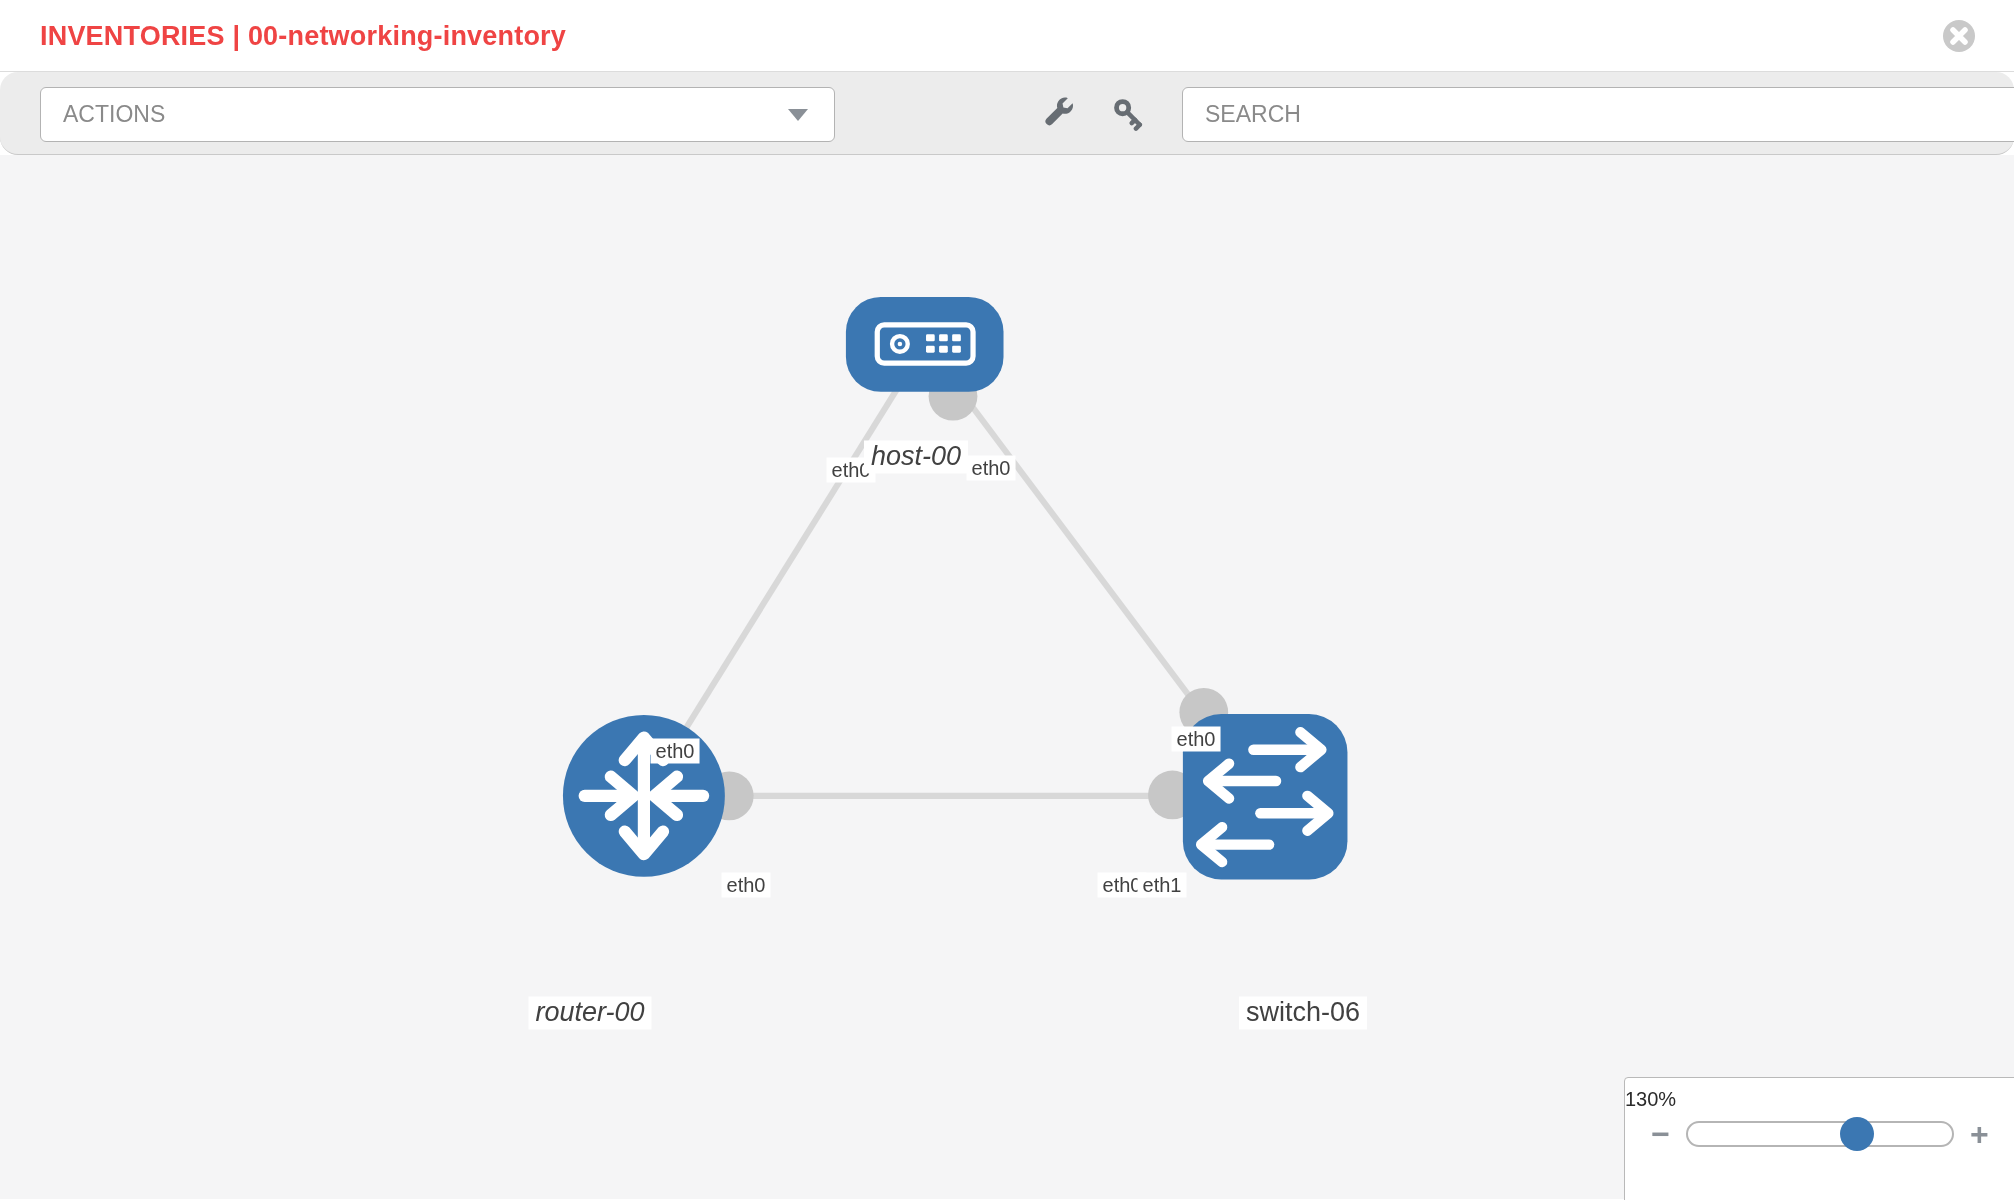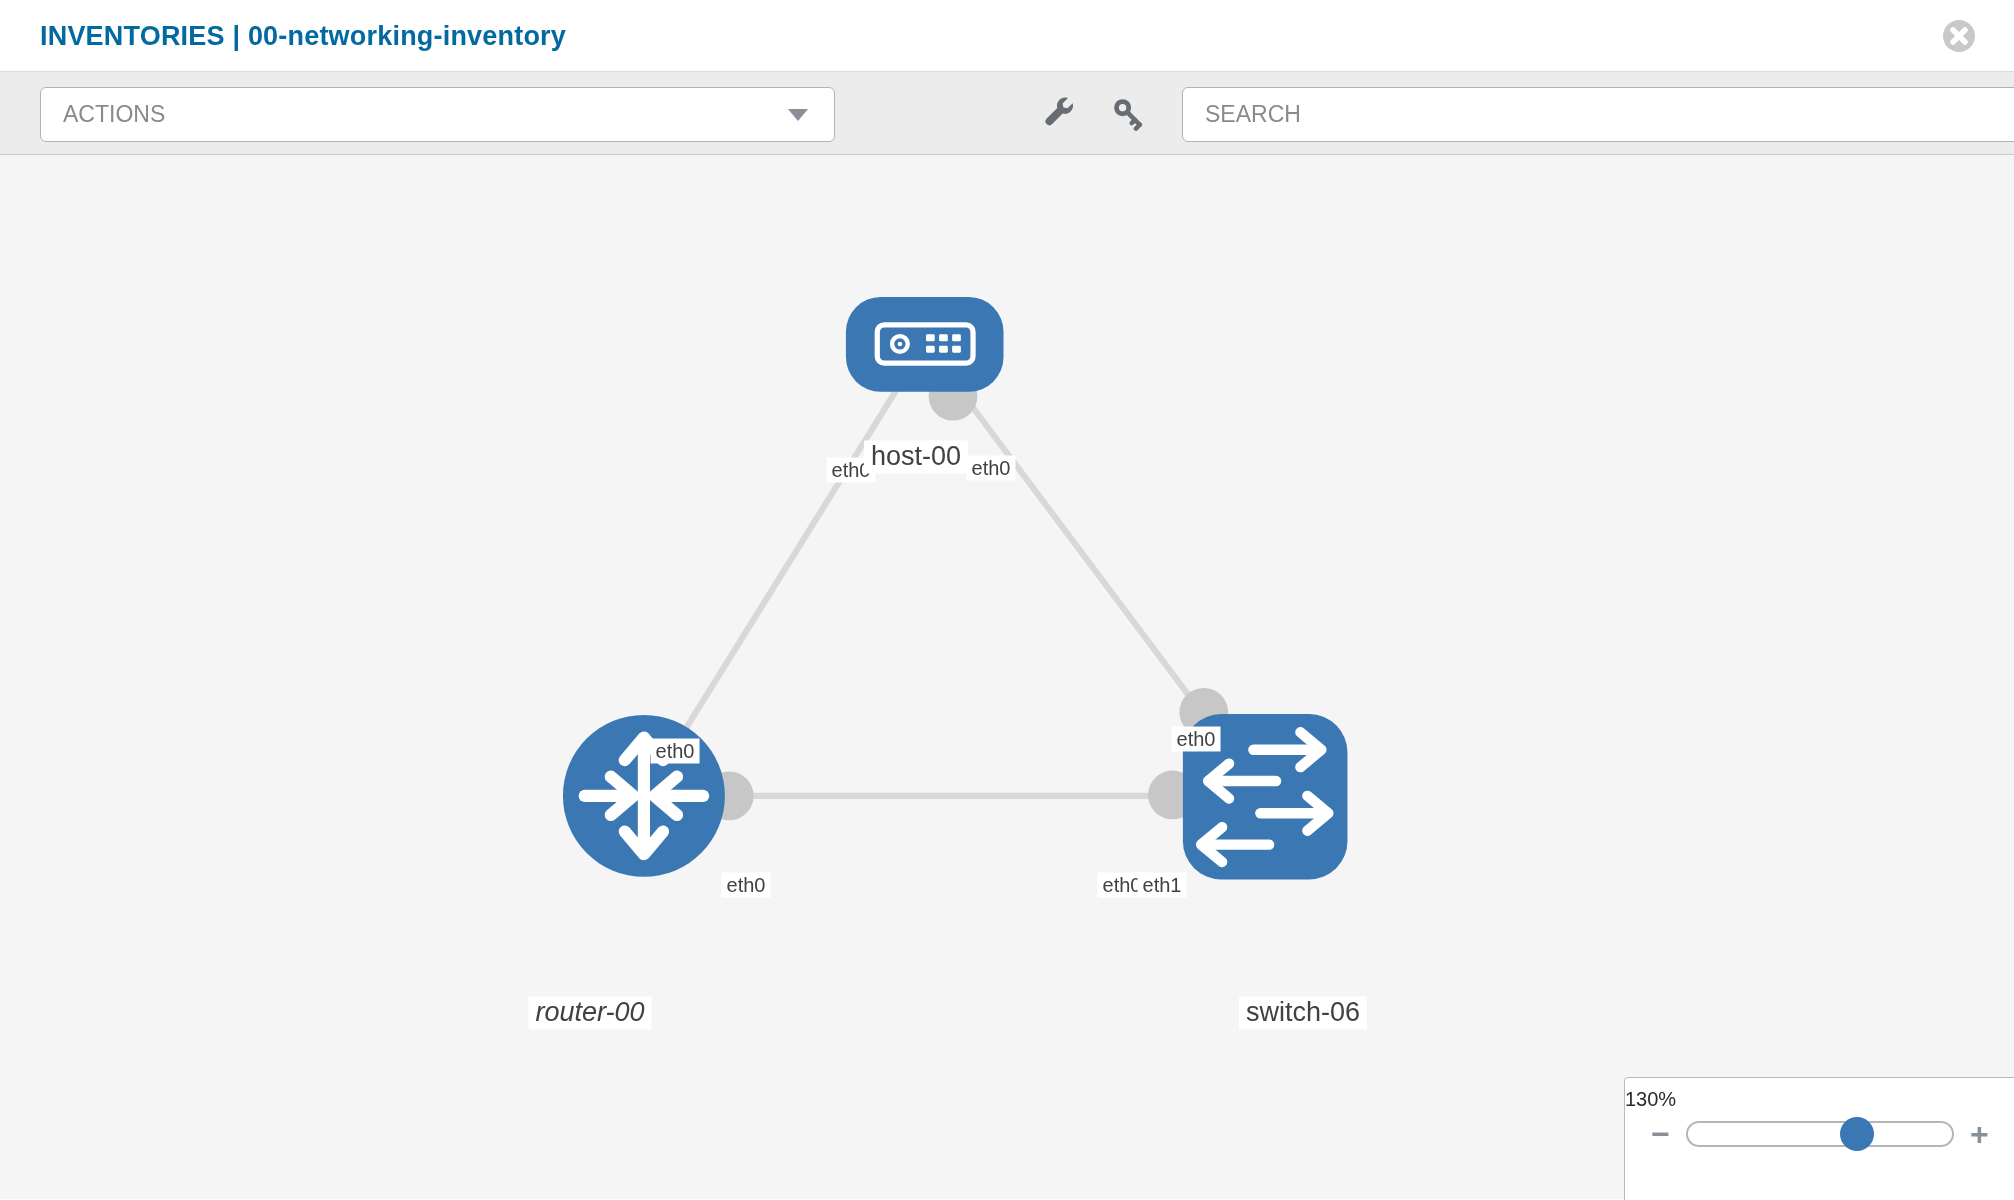--- a/index.html
+++ b/index.html
@@ -2,25 +2,25 @@
 <html><head>
 <meta charset="utf-8">
 <style>
   * { box-sizing: border-box; margin: 0; padding: 0; }
   html, body { width: 2014px; height: 1200px; overflow: hidden; background: #fff;
     font-family: "Liberation Sans", "DejaVu Sans", sans-serif; }
 
   
   .header { position: relative; height: 72px; background: #fff; border-bottom: 1px solid #dcdcdc; }
   .header h1 { position: absolute; left: 40px; top: 0; line-height: 72px;
-    font-size: 27px; font-weight: bold; color: #0369a1; letter-spacing: .2px; }
+    font-size: 27px; font-weight: bold; color: #ef4444; letter-spacing: .2px; }
   .close-btn { position: absolute; right: 38px; top: 19px; width: 34px; height: 34px; cursor: pointer; }
 
   
-  .toolbar { position: relative; height: 83px; background: #ececec; border-bottom: 1px solid #c9c9c9; }
+  .toolbar { position: relative; height: 83px; background: #ececec; border-bottom: 1px solid #c9c9c9; border-radius: 18px; }
   .select { position: absolute; top: 15px; height: 55px; background: #fff;
     border: 1px solid #b3b3b3; border-radius: 6px; display: flex; align-items: center;
     padding: 0 26px 0 22px; color: #8a8a8a; font-size: 23px; cursor: pointer; }
   .select .lbl { flex: 1; }
   .caret { width: 0; height: 0; border-left: 10px solid transparent;
     border-right: 10px solid transparent; border-top: 12px solid #8a9097; margin-left: 14px; }
   .actions-box { left: 40px; width: 795px; }
   .search-box { left: 1182px; width: 941px; }
   .tool-icons { position: absolute; left: 1042px; top: 0; height: 83px;
     display: flex; align-items: center; gap: 36px; }
@@ -141,21 +141,21 @@
           <path d="M1262 854 L1238 874 L1262 894"></path>
         <path d="M1298 911 L1370 911"></path>
           <path d="M1352 891 L1376 911 L1352 931"></path>
         <path d="M1308 947 L1236 947"></path>
           <path d="M1254 927 L1230 947 L1254 967"></path>
       </g>
     </g>
   </svg>
 
   <div class="chip if-label" style="left:851px;  top:315px;">eth0</div>
-  <div class="chip node-label" style="left:916px; top:302px;">host-00</div>
+  <div class="chip node-label" style="left:916px; top:302px;font-style:italic;">host-00</div>
   <div class="chip if-label" style="left:991px;  top:313px;">eth0</div>
   <div class="chip if-label" style="left:675px;  top:596px;">eth0</div>
   <div class="chip if-label" style="left:1196px; top:584px;">eth0</div>
   <div class="chip if-label" style="left:746px;  top:730px;">eth0</div>
   <div class="chip if-label" style="left:1122px; top:730px;">eth0</div>
   <div class="chip if-label" style="left:1162px; top:730px;">eth1</div>
   <div class="chip node-label" style="left:590px; top:858px;font-style:italic;">router-00</div>
   <div class="chip node-label" style="left:1303px; top:858px;">switch-06</div>
 
   <div class="zoom-panel">

